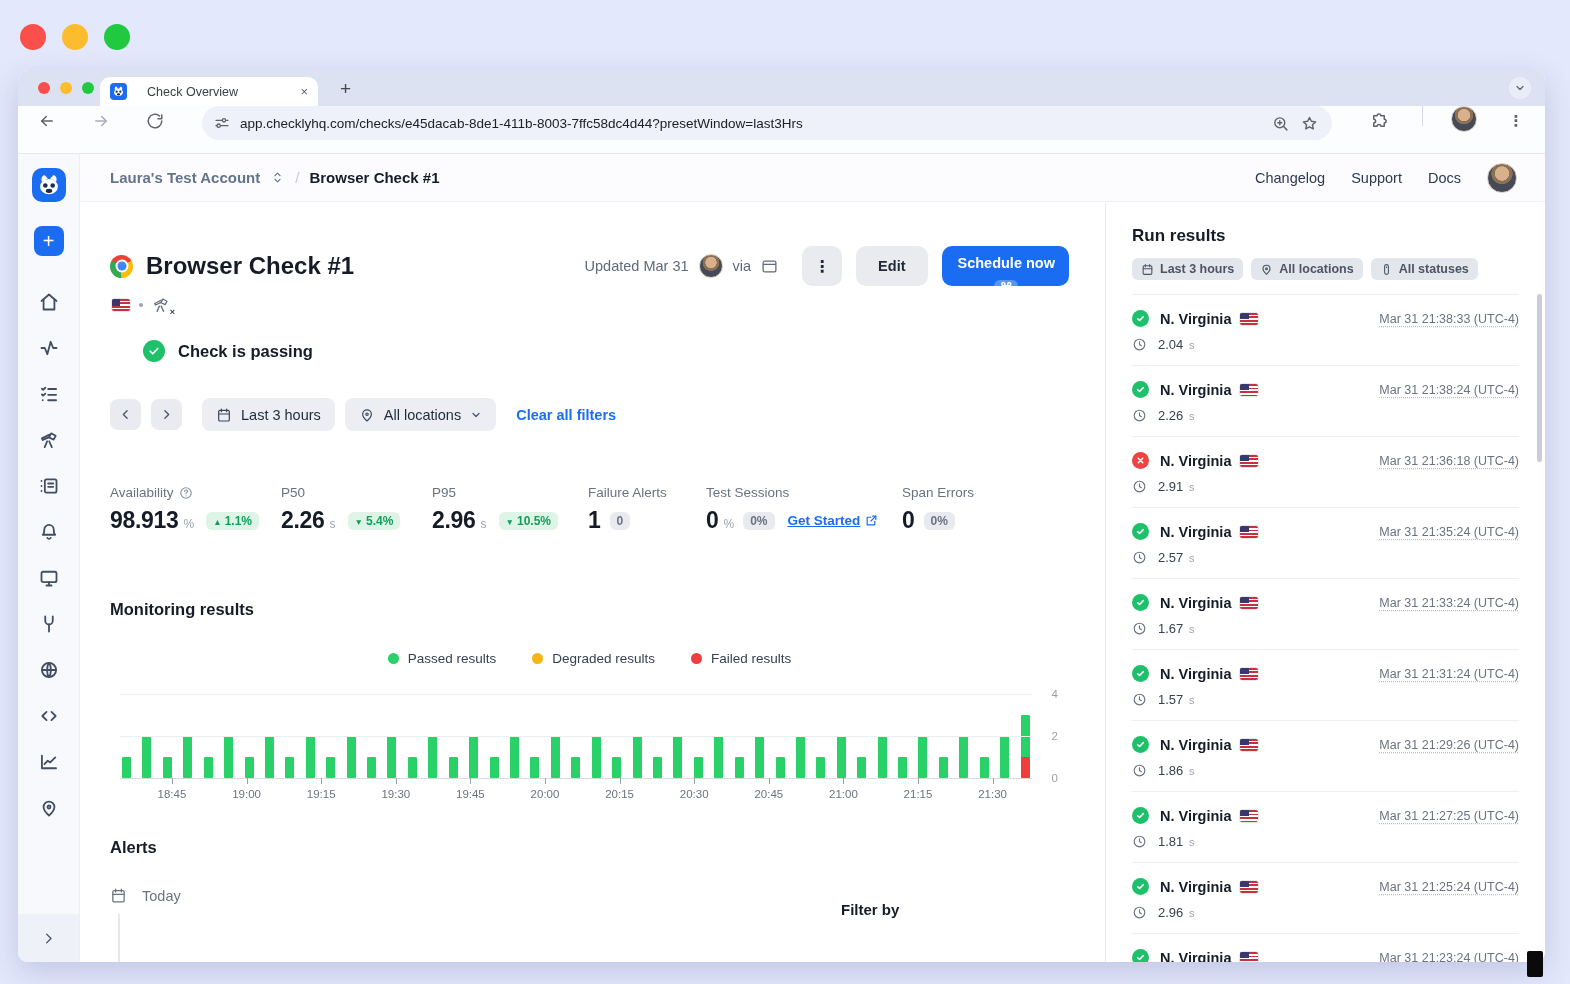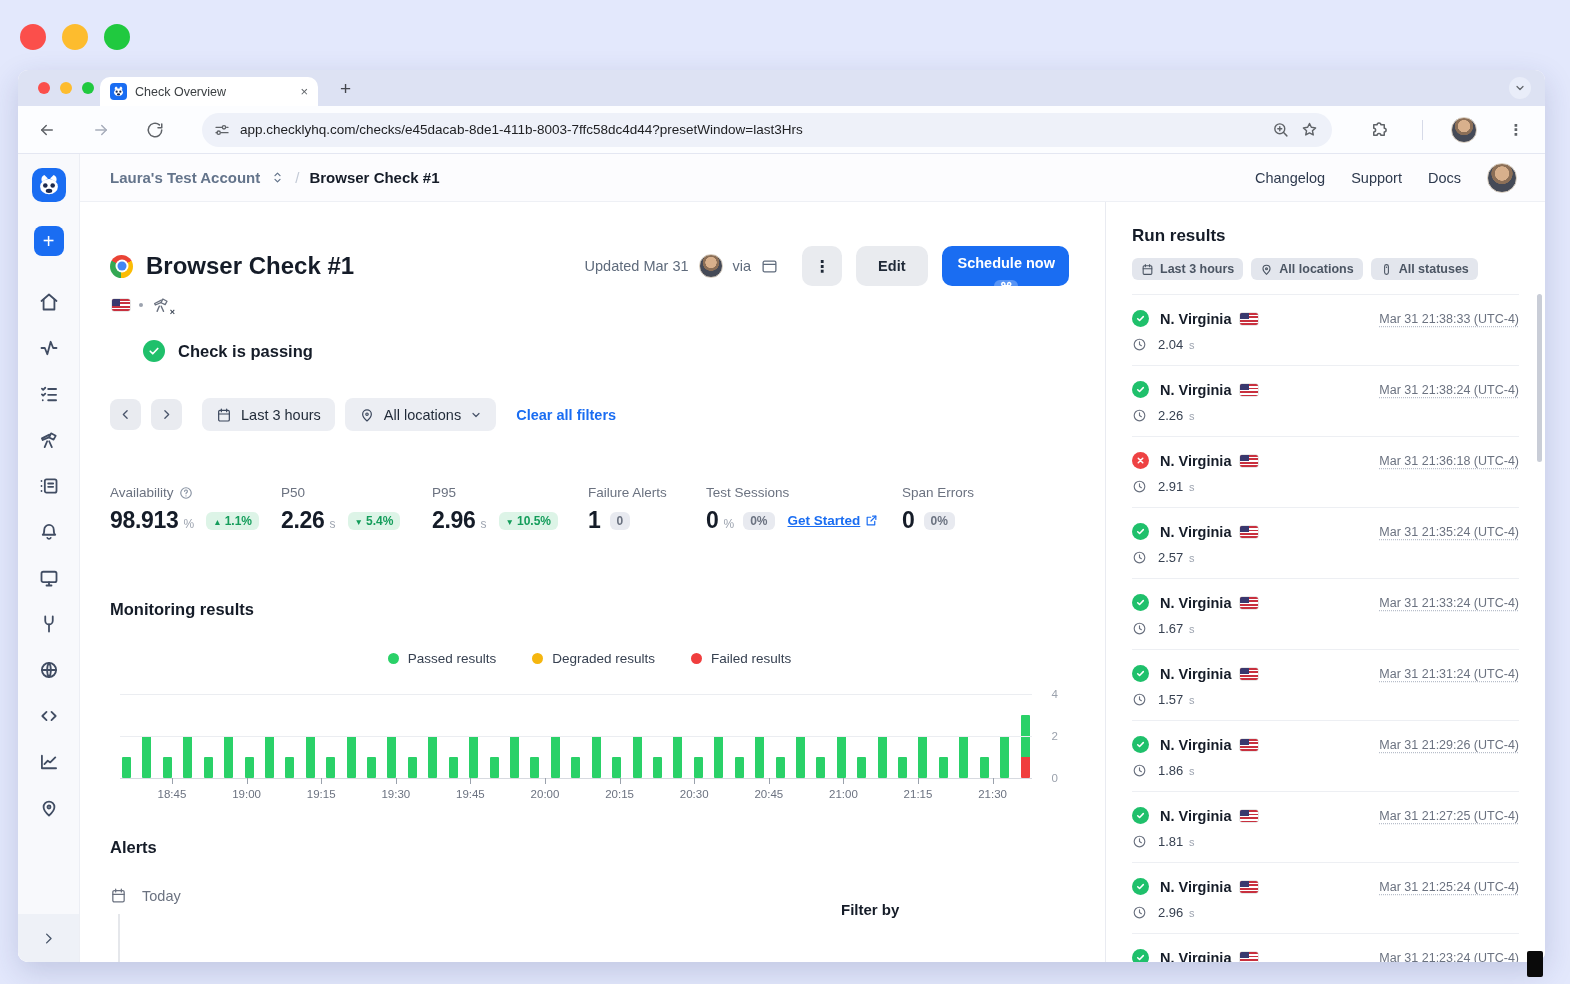--- a/index.html
+++ b/index.html
@@ -18,31 +18,31 @@
   .tl-green { left:104px; background:#20c93f; }
 
   
   .window { position:absolute; left:18px; top:70px; width:1527px; height:892px; background:#fff;
             border-radius:10px; overflow:hidden; box-shadow:0 10px 30px rgba(40,50,110,.18);
             display:flex; flex-direction:column; }
 
   .tabstrip { height:36px; background:#dde2f3; position:relative; flex:none; }
   .tl-mini { position:absolute; top:12px; width:12px; height:12px; border-radius:50%; }
   .tab { position:absolute; left:82px; top:7px; width:218px; height:29px; background:#fff;
-         border-radius:10px 10px 0 0; display:flex; align-items:center; gap:8px; padding:0 10px; }
+         border-radius:10px 10px 0 0; display:flex; align-items:center; gap:20px; padding:0 10px; }
   .tab-fav { width:17px; height:17px; border-radius:4px; background:#1a6df2; display:flex; align-items:center; justify-content:center; }
   .tab-fav svg { width:13px; height:13px; }
   .tab-title { flex:1; font-size:12.5px; color:#3c4043; white-space:nowrap; overflow:hidden; }
   .tab-close { font-size:13px; color:#5f6368; cursor:default; }
   .newtab { position:absolute; left:322px; top:8px; font-size:19px; color:#44474e; line-height:22px; }
   .strip-chev { position:absolute; right:14px; top:7px; width:22px; height:22px; border-radius:50%;
                 background:#e9edf9; display:flex; align-items:center; justify-content:center; color:#5f6368; }
   .strip-chev svg { width:12px; height:12px; }
 
-  .toolbar { height:48px; background:#fcfdff; border-bottom:1px solid #e4e7f2; display:flex; align-items:center; padding:0 14px; gap:24px; }
+  .toolbar { height:48px; background:#fcfdff; border-bottom:1px solid #e4e7f2; display:flex; padding:0 14px; gap:24px; }
   .nav-ic { width:30px; height:30px; display:flex; align-items:center; justify-content:center; color:#5f6368; }
   .nav-ic svg { width:18px; height:18px; }
   .nav-ic.dim { color:#a7adbb; }
   .urlbar { flex:1; height:34px; background:#eef1f9; border-radius:17px; margin:0 8px; display:flex; align-items:center; gap:10px; padding:0 6px 0 12px; }
   .urlbar .site-info { color:#5f6368; }
   .urlbar .site-info svg { width:16px; height:16px; }
   .url-text { flex:1; font-size:13.5px; color:#202124; white-space:nowrap; overflow:hidden; }
   .url-right { display:flex; align-items:center; gap:12px; padding-right:8px; color:#5f6368; }
   .url-right svg { width:17px; height:17px; }
   .tool-sep { width:1px; height:20px; background:#d6dae8; margin:0 4px; }

